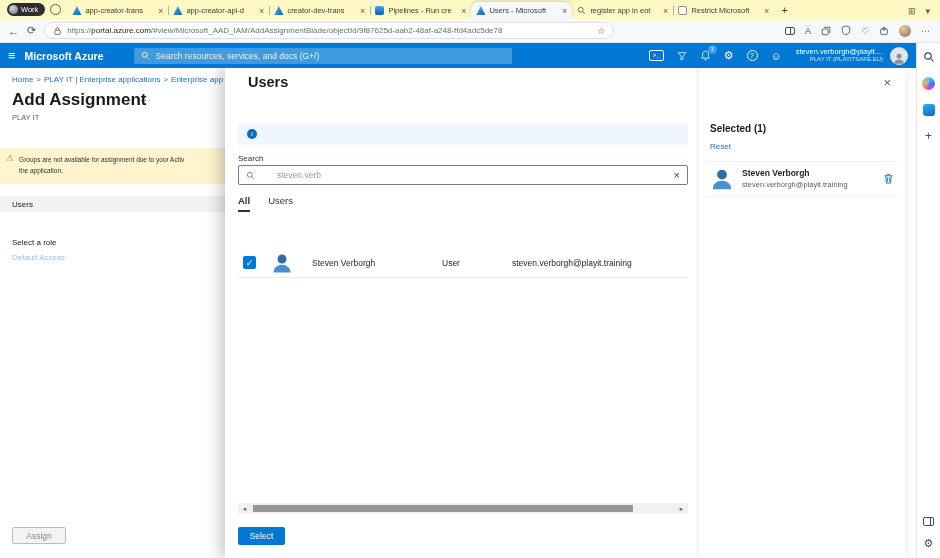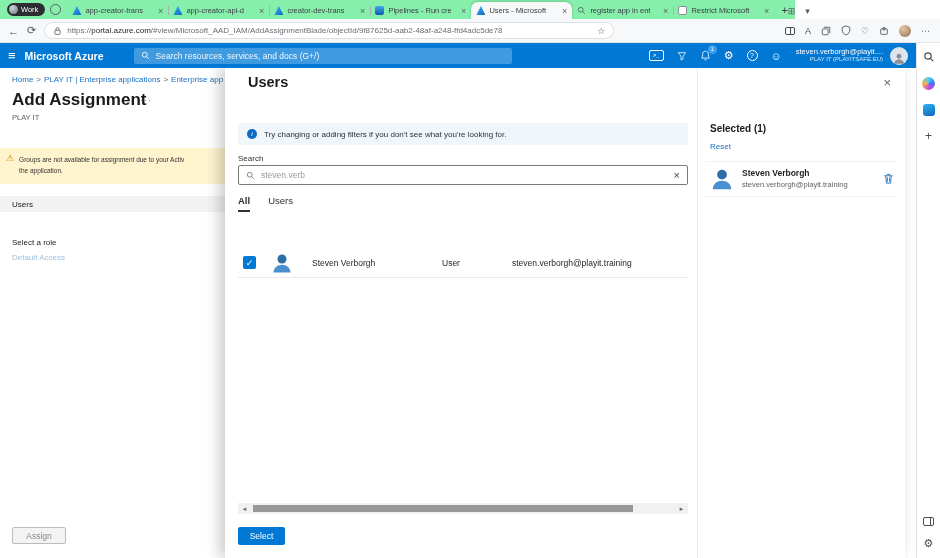--- a/index.html
+++ b/index.html
@@ -1,20 +1,20 @@
 <!DOCTYPE html>
 <html><head>
 <meta charset="utf-8">
 <style>
   * { box-sizing: border-box; margin: 0; padding: 0; }
   html,body { width:940px; height:558px; overflow:hidden; }
   body { font-family:"Liberation Sans", sans-serif; background:#fff; position:relative; }
 
   
-  .tabbar { position:absolute; top:0; left:0; width:795px; height:19px; background:#86efac;
+  .tabbar { position:absolute; top:0; left:0; width:940px; height:19px; background:#fef9c3;
             display:flex; align-items:flex-end; padding-left:5px; }
   .profile-pill { height:13px; margin:0 5px 3px 2px; background:#2b2d31; color:#fff; border-radius:8px;
                   font-size:7.5px; display:flex; align-items:center; gap:3px; padding:0 7px 0 2px; flex:0 0 auto; }
   .pp-avatar { width:9px; height:9px; border-radius:50%; background:radial-gradient(circle at 35% 30%,#cfd6de,#6d7784); }
   .ws-icon { width:11px; height:11px; border:1.2px solid #5b6068; border-radius:50%; margin:0 6px 4px 0; flex:0 0 auto; }
   .tabs { display:flex; height:19px; align-items:flex-end; }
   .tab { width:101px; height:17px; display:flex; align-items:center; gap:4px; padding:0 5px;
          font-size:7.5px; color:#3b3e42; border-radius:7px 7px 0 0; position:relative; }
   .tab:not(.active)+.tab:not(.active)::before { content:""; position:absolute; left:0; top:4px; bottom:4px; width:1px; background:#aab0b8; }
   .tab.active { background:#f7f8fa; box-shadow:0 -1px 3px rgba(0,0,0,.18); }
@@ -84,21 +84,21 @@
   .overlay { position:absolute; left:225px; top:0; width:680px; height:490px; background:#fff; box-shadow:-5px 0 14px rgba(0,0,0,.22); }
   .ov-title { position:absolute; left:23px; top:6px; font-size:14.5px; font-weight:600; color:#1a1a1a; }
   .ov-close { position:absolute; right:14px; top:7px; font-size:13px; color:#605e5c; }
   .ov-main { position:absolute; left:13px; top:0; width:450px; height:100%; }
   .info-banner { position:absolute; top:55px; width:450px; height:22px; background:#eff6fc; border-radius:2px;
                  display:flex; align-items:center; gap:7px; padding:0 9px; font-size:8px; color:#323130; }
   .info-i { width:10px; height:10px; border-radius:50%; background:#0b6ac1; color:#fff; font-size:7px; font-style:italic;
             line-height:10px; text-align:center; flex:0 0 auto; font-family:"Liberation Serif",serif; }
   .search-label { position:absolute; top:86px; font-size:8px; color:#323130; }
   .search-box { position:absolute; top:97px; width:450px; height:20px; border:1px solid #7a7a7a; border-radius:2px;
-                display:flex; align-items:center; gap:6px; padding:0 7px; background:#fff; }
+                display:flex; align-items:center; gap:22px; padding:0 7px; background:#fff; }
   .search-text { flex:1; font-size:8.5px; color:#999; }
   .search-clear { font-size:11px; color:#444; }
   .pivot { position:absolute; top:127px; display:flex; gap:18px; font-size:9.5px; }
   .pivot-item { padding-bottom:4px; color:#323130; }
   .pivot-item.active { font-weight:bold; border-bottom:2px solid #323130; }
   .thead { position:absolute; top:162px; width:450px; height:18px; border-top:1px solid #eaeaea; border-bottom:1px solid #eaeaea; }
   .thead span { position:absolute; top:5px; font-size:8px; font-weight:bold; color:#323130; }
   .th1 { left:74px; } .th2 { left:206px; } .th3 { left:274px; }
   .trow { position:absolute; top:180px; width:450px; height:30px; border-bottom:1px solid #eaeaea; }
   .cb { position:absolute; left:5px; top:8px; width:13px; height:13px; background:#0078d4; border-radius:2px;
@@ -300,21 +300,20 @@
 
   <div class="assign-btn">Assign</div>
 
   <div class="overlay">
     <div class="ov-title">Users</div>
     <div class="ov-close">×</div>
 
     <div class="ov-main">
       <div class="info-banner">
         <span class="info-i">i</span>
-        <span>Try changing or adding filters if you don't see what you're looking for.</span>
       </div>
       <div class="search-label">Search</div>
       <div class="search-box">
         <span>
           <svg width="9" height="9" viewBox="0 0 12 12">
               <circle cx="5" cy="5" r="3.2" fill="none" stroke="#767676" stroke-width="1.2"></circle>
               <line x1="7.4" y1="7.4" x2="10.4" y2="10.4" stroke="#767676" stroke-width="1.2"></line>
             </svg>
         </span>
         <span class="search-text">steven.verb</span>

